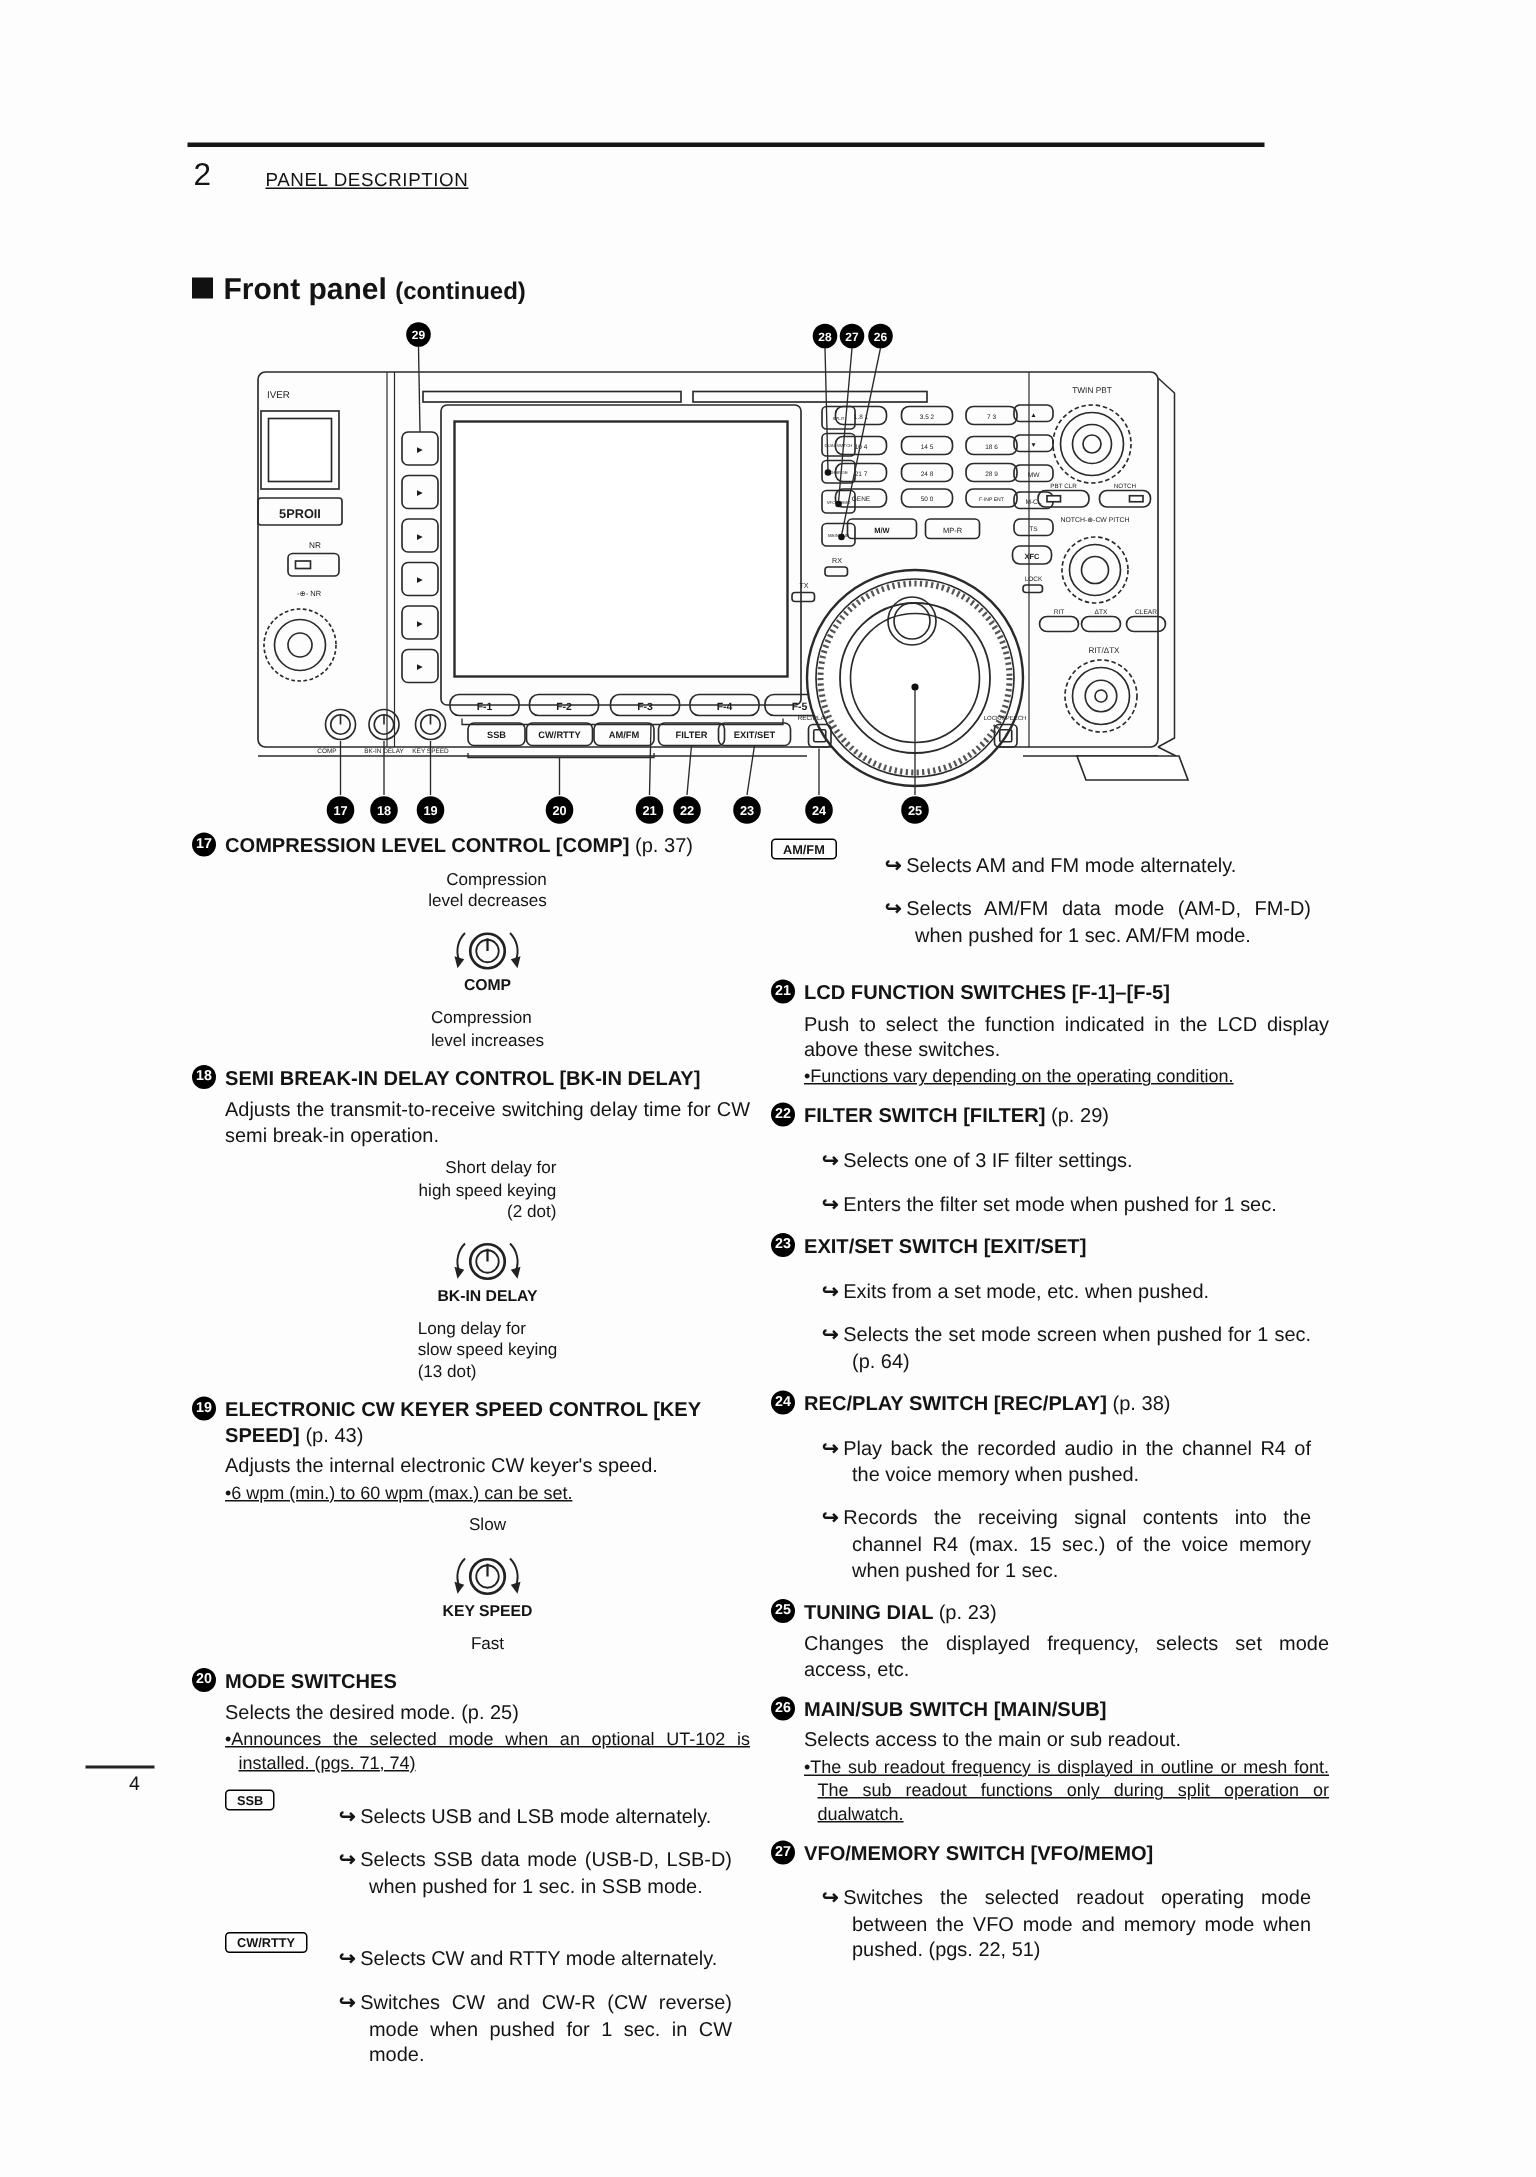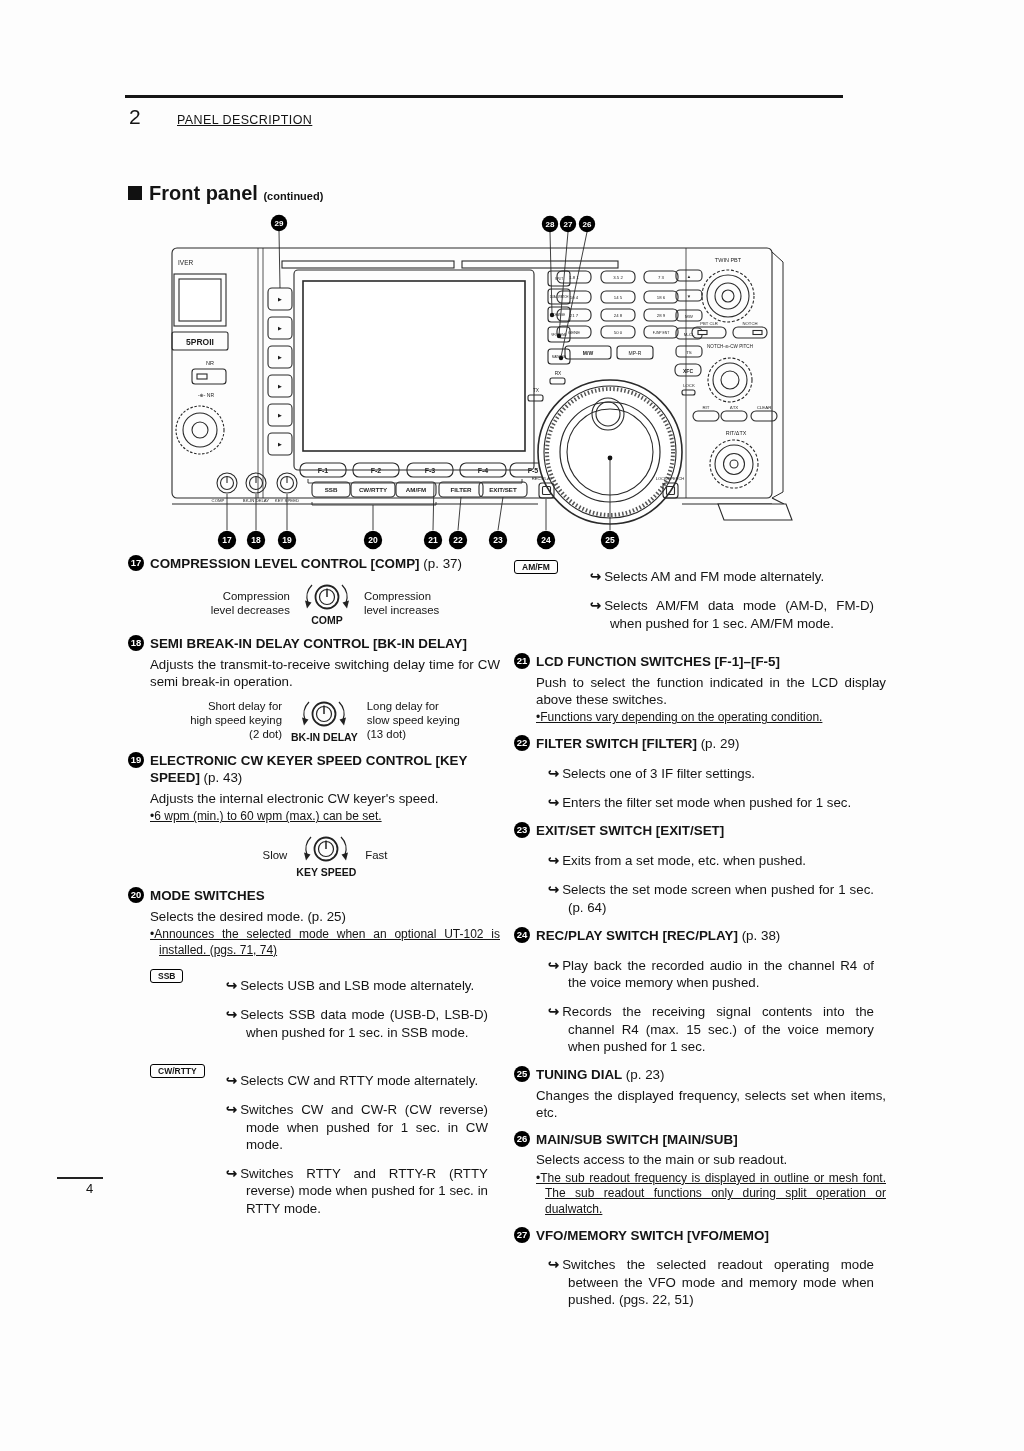--- a/index.html
+++ b/index.html
@@ -4,21 +4,21 @@
 <style>
   html,body{margin:0;padding:0;}
   body{width:1024px;height:1451px;background:#fdfdfd;position:relative;
        font-family:"Liberation Sans",sans-serif;color:#141414;}
   .abs{position:absolute;}
   
   #top-rule{left:125px;top:95px;width:718px;height:3px;background:#161616;}
   #chapter-num{left:129px;top:105px;font-size:21px;}
   #chapter-title{left:177px;top:113px;font-size:12.5px;letter-spacing:.4px;text-decoration:underline;}
   #section-head{left:128px;top:182px;font-size:20px;font-weight:700;}
-  #section-head .cont{font-size:11px;text-align:right;}
+  #section-head .cont{font-size:16px;text-align:right;}
   #section-head .sq{display:inline-block;width:14px;height:14px;background:#111;margin-right:7px;}
   
   #diagram{left:170px;top:212px;width:640px;height:340px;}
   #diagram svg{display:block;}
   
   #cols{left:128px;top:556px;width:758px;display:flex;gap:14px;}
   .col{width:372px;}
   .section{padding-left:22px;margin-bottom:10px;}
   .sec-head{display:flex;gap:6px;align-items:flex-start;font-weight:700;
             font-size:13.4px;line-height:1.25;margin:0 0 3px -22px;}
@@ -26,21 +26,21 @@
   .co{display:inline-flex;align-items:center;justify-content:center;flex:none;
       width:16px;height:16px;border-radius:50%;background:#000;color:#fff;
       font-size:9.5px;font-weight:700;margin-top:-1px;}
   p.body{margin:0 0 2px;font-size:13.3px;line-height:1.31;text-align:justify;}
   p.note{margin:0;font-size:12px;line-height:1.3;padding-left:9px;text-indent:-9px;text-align:justify;text-decoration:underline;}
   p.arrow{margin:12px;font-size:13.3px;line-height:1.3;padding-left:20px;text-indent:-20px;text-align:justify;}
   .arr{font-weight:700;margin-right:3px;}
   .modeblock{display:grid;grid-template-columns:64px 1fr;margin:7px 0 5px;}
   .keybox{display:inline-block;border:1.6px solid #000;border-radius:3px;
           padding:1px 7px;font-size:8.5px;font-weight:700;margin-top:2px;}
-  .knobfig{display:flex;justify-content:center;align-items:center;gap:9px;margin:7px 0 5px;}
+  .knobfig{display:flex;justify-content:center;align-items:center;gap:9px;margin:7px 0 5px;flex-direction:column;}
   .kf-side{font-size:11.4px;line-height:1.25;white-space:pre-line;}
   .kf-side.ra{text-align:right;}
   .kf-center{display:flex;flex-direction:column;align-items:center;}
   .kf-label{font-size:10.5px;font-weight:700;margin-top:0;}
   
   #footer-line{left:57px;top:1177px;width:46px;height:2px;background:#222;}
   #page-num{left:86px;top:1181px;font-size:13px;}
 </style>
 </head>
 <body>
@@ -431,21 +431,20 @@
           <p class="arrow"><span class="arr">↪</span><span>Selects USB and LSB mode alternately.</span></p>
           <p class="arrow"><span class="arr">↪</span><span>Selects SSB data mode (USB-D, LSB-D) when pushed for 1 sec. in SSB mode.</span></p>
         </div>
       </div>
 
       <div class="modeblock">
         <div><span class="keybox">CW/RTTY</span></div>
         <div>
           <p class="arrow"><span class="arr">↪</span><span>Selects CW and RTTY mode alternately.</span></p>
           <p class="arrow"><span class="arr">↪</span><span>Switches CW and CW-R (CW reverse) mode when pushed for 1 sec. in CW mode.</span></p>
-          <p class="arrow"><span class="arr">↪</span><span>Switches RTTY and RTTY-R (RTTY reverse) mode when pushed for 1 sec. in RTTY mode.</span></p>
         </div>
       </div>
     </div>
   </div>
 
   <div class="col">
 
     <div class="section" style="padding-left:0;">
       <div class="modeblock" style="margin-top:0;">
         <div><span class="keybox">AM/FM</span></div>
@@ -490,21 +489,21 @@
       </div>
       <p class="arrow"><span class="arr">↪</span><span>Play back the recorded audio in the channel R4 of the voice memory when pushed.</span></p>
       <p class="arrow"><span class="arr">↪</span><span>Records the receiving signal contents into the channel R4 (max. 15 sec.) of the voice memory when pushed for 1 sec.</span></p>
     </div>
 
     <div class="section">
       <div class="sec-head">
         <span class="co">25</span>
         <span><span>TUNING DIAL</span> <span class="ref">(p. 23)</span></span>
       </div>
-      <p class="body">Changes the displayed frequency, selects set when items, etc.</p>
+      <p class="body">Changes the displayed frequency, selects set mode access, etc.</p>
     </div>
 
     <div class="section">
       <div class="sec-head">
         <span class="co">26</span>
         <span>MAIN/SUB SWITCH [MAIN/SUB]</span>
       </div>
       <p class="body">Selects access to the main or sub readout.</p>
       <p class="note">•The sub readout frequency is displayed in outline or mesh font. The sub readout functions only during split operation or dualwatch.</p>
     </div>

